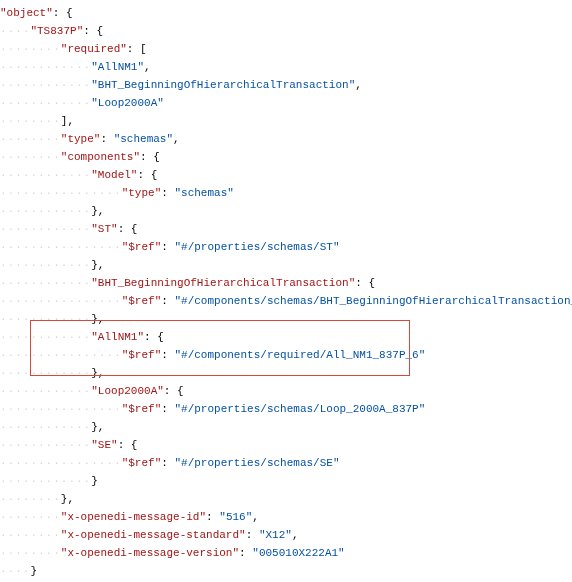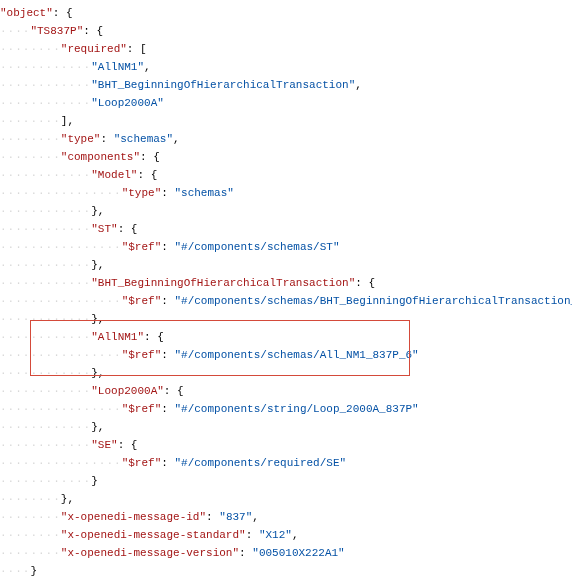--- a/index.html
+++ b/index.html
@@ -42,34 +42,34 @@
   <div class="line"><span class="indent-dots">············</span><span class="str">"<span>AllNM1</span>"</span><span class="punc">,</span></div>
   <div class="line"><span class="indent-dots">············</span><span class="str">"<span>BHT_BeginningOfHierarchicalTransaction</span>"</span><span class="punc">,</span></div>
   <div class="line"><span class="indent-dots">············</span><span class="str">"<span>Loop2000A</span>"</span></div>
   <div class="line"><span class="indent-dots">········</span><span class="punc">],</span></div>
   <div class="line"><span class="indent-dots">········</span><span class="key">"<span>type</span>"</span><span class="punc">: </span><span class="str">"<span>schemas</span>"</span><span class="punc">,</span></div>
   <div class="line"><span class="indent-dots">········</span><span class="key">"<span>components</span>"</span><span class="punc">: {</span></div>
   <div class="line"><span class="indent-dots">············</span><span class="key">"<span>Model</span>"</span><span class="punc">: {</span></div>
   <div class="line"><span class="indent-dots">················</span><span class="key">"<span>type</span>"</span><span class="punc">: </span><span class="str">"<span>schemas</span>"</span></div>
   <div class="line"><span class="indent-dots">············</span><span class="punc">},</span></div>
   <div class="line"><span class="indent-dots">············</span><span class="key">"<span>ST</span>"</span><span class="punc">: {</span></div>
-  <div class="line"><span class="indent-dots">················</span><span class="key">"<span>$ref</span>"</span><span class="punc">: </span><span class="str">"<span>#/components/schemas/ST</span>"</span></div>
+  <div class="line"><span class="indent-dots">················</span><span class="key">"<span>$ref</span>"</span><span class="punc">: </span><span class="str">"<span>#/properties/schemas/ST</span>"</span></div>
   <div class="line"><span class="indent-dots">············</span><span class="punc">},</span></div>
   <div class="line"><span class="indent-dots">············</span><span class="key">"<span>BHT_BeginningOfHierarchicalTransaction</span>"</span><span class="punc">: {</span></div>
   <div class="line"><span class="indent-dots">················</span><span class="key">"<span>$ref</span>"</span><span class="punc">: </span><span class="str">"<span>#/components/schemas/BHT_BeginningOfHierarchicalTransaction_8</span>"</span></div>
   <div class="line"><span class="indent-dots">············</span><span class="punc">},</span></div>
   <div class="line"><span class="indent-dots">············</span><span class="key">"<span>AllNM1</span>"</span><span class="punc">: {</span></div>
-  <div class="line"><span class="indent-dots">················</span><span class="key">"<span>$ref</span>"</span><span class="punc">: </span><span class="str">"<span>#/components/schemas/All_NM1_837P_6</span>"</span></div>
+  <div class="line"><span class="indent-dots">················</span><span class="key">"<span>$ref</span>"</span><span class="punc">: </span><span class="str">"<span>#/components/required/All_NM1_837P_6</span>"</span></div>
   <div class="line"><span class="indent-dots">············</span><span class="punc">},</span></div>
   <div class="line"><span class="indent-dots">············</span><span class="key">"<span>Loop2000A</span>"</span><span class="punc">: {</span></div>
-  <div class="line"><span class="indent-dots">················</span><span class="key">"<span>$ref</span>"</span><span class="punc">: </span><span class="str">"<span>#/components/string/Loop_2000A_837P</span>"</span></div>
+  <div class="line"><span class="indent-dots">················</span><span class="key">"<span>$ref</span>"</span><span class="punc">: </span><span class="str">"<span>#/properties/schemas/Loop_2000A_837P</span>"</span></div>
   <div class="line"><span class="indent-dots">············</span><span class="punc">},</span></div>
   <div class="line"><span class="indent-dots">············</span><span class="key">"<span>SE</span>"</span><span class="punc">: {</span></div>
-  <div class="line"><span class="indent-dots">················</span><span class="key">"<span>$ref</span>"</span><span class="punc">: </span><span class="str">"<span>#/components/required/SE</span>"</span></div>
+  <div class="line"><span class="indent-dots">················</span><span class="key">"<span>$ref</span>"</span><span class="punc">: </span><span class="str">"<span>#/properties/schemas/SE</span>"</span></div>
   <div class="line"><span class="indent-dots">············</span><span class="punc">}</span></div>
   <div class="line"><span class="indent-dots">········</span><span class="punc">},</span></div>
-  <div class="line"><span class="indent-dots">········</span><span class="key">"<span>x-openedi-message-id</span>"</span><span class="punc">: </span><span class="str">"<span>837</span>"</span><span class="punc">,</span></div>
+  <div class="line"><span class="indent-dots">········</span><span class="key">"<span>x-openedi-message-id</span>"</span><span class="punc">: </span><span class="str">"<span>516</span>"</span><span class="punc">,</span></div>
   <div class="line"><span class="indent-dots">········</span><span class="key">"<span>x-openedi-message-standard</span>"</span><span class="punc">: </span><span class="str">"<span>X12</span>"</span><span class="punc">,</span></div>
   <div class="line"><span class="indent-dots">········</span><span class="key">"<span>x-openedi-message-version</span>"</span><span class="punc">: </span><span class="str">"<span>005010X222A1</span>"</span></div>
   <div class="line"><span class="indent-dots">····</span><span class="punc">}</span></div>
 </div>
 
 <div class="highlight-box" style="top:320px;left:30px;width:380px;height:56px;"></div>
 
 </body></html>

